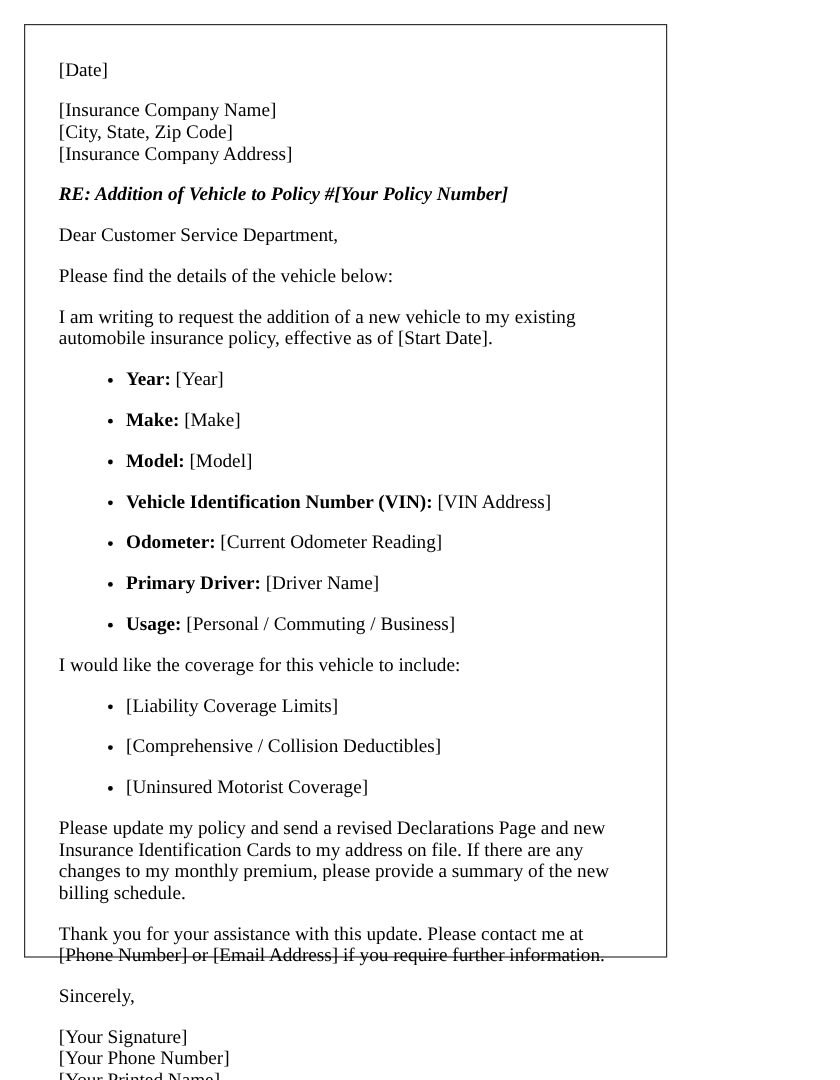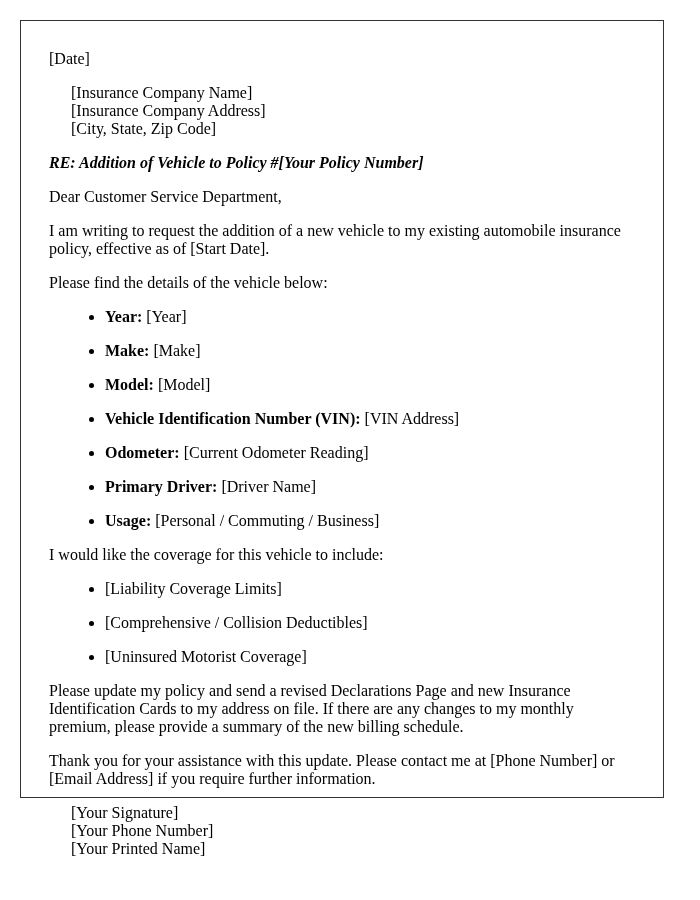--- a/index.html
+++ b/index.html
@@ -13,57 +13,57 @@
     body {
       font-family: "Liberation Serif", "DejaVu Serif", serif;
       font-size: 16px;
       line-height: 18px;
       color: #000000;
     }
     .letter {
       position: absolute;
       left: 20px;
       top: 20px;
-      width: 644px;
+      width: 536px;
       height: 778px;
       border: 1px solid #333333;
       box-sizing: border-box;
       padding: 29px 28px 0 28px;
     }
     .block { margin: 0 0 16px 0; }
-    .line { display: block; white-space: nowrap; margin-left: 22px; }
+    .line { display: block; white-space: nowrap; }
     .bold { font-weight: bold; font-style: italic; }
     p { margin: 0 0 16px 0; }
     ul {
       margin: 0 0 16px 0;
       padding-left: 40px;
       list-style-type: disc;
     }
     ul li { margin: 16px; padding: 0; }
   </style>
 </head>
 <body>
 
 <div class="letter">
 
   <p>[Date]</p>
 
   <div class="block">
     <span class="line">[Insurance Company Name]</span>
+    <span class="line">[City, State, Zip Code]</span>
     <span class="line">[Insurance Company Address]</span>
-    <span class="line">[City, State, Zip Code]</span>
   </div>
 
   <p class="bold">RE: Addition of Vehicle to Policy #[Your Policy Number]</p>
 
   <p>Dear Customer Service Department,</p>
 
+  <p>Please find the details of the vehicle below:</p>
+
   <p>I am writing to request the addition of a new vehicle to my existing automobile insurance policy, effective as of [Start Date].</p>
-
-  <p>Please find the details of the vehicle below:</p>
 
   <ul>
     <li><strong>Year:</strong><span> [Year]</span></li>
     <li><strong>Make:</strong><span> [Make]</span></li>
     <li><strong>Model:</strong><span> [Model]</span></li>
     <li><strong>Vehicle Identification Number (VIN):</strong><span> [VIN Address]</span></li>
     <li><strong>Odometer:</strong><span> [Current Odometer Reading]</span></li>
     <li><strong>Primary Driver:</strong><span> [Driver Name]</span></li>
     <li><strong>Usage:</strong><span> [Personal / Commuting / Business]</span></li>
   </ul>
@@ -73,20 +73,21 @@
   <ul>
     <li>[Liability Coverage Limits]</li>
     <li>[Comprehensive / Collision Deductibles]</li>
     <li>[Uninsured Motorist Coverage]</li>
   </ul>
 
   <p>Please update my policy and send a revised Declarations Page and new Insurance Identification Cards to my address on file. If there are any changes to my monthly premium, please provide a summary of the new billing schedule.</p>
 
   <p>Thank you for your assistance with this update. Please contact me at [Phone Number] or [Email Address] if you require further information.</p>
 
+  <p>Sincerely,</p>
 
   <div class="block">
     <span class="line">[Your Signature]</span>
     <span class="line">[Your Phone Number]</span>
     <span class="line">[Your Printed Name]</span>
   </div>
 
 </div>
 
 </body></html>

